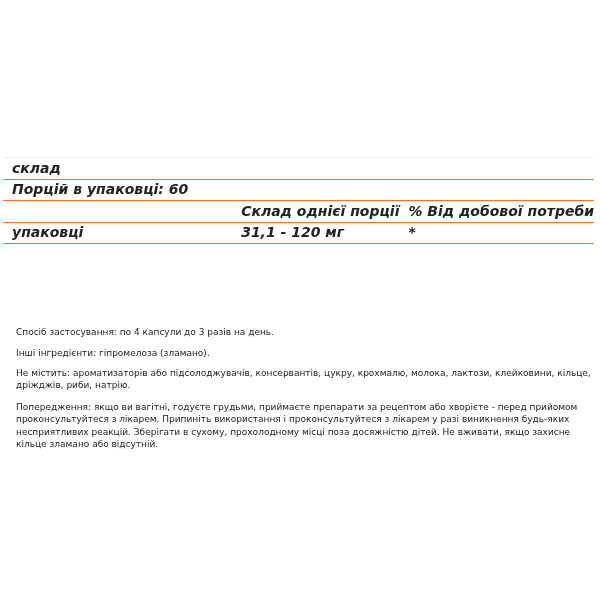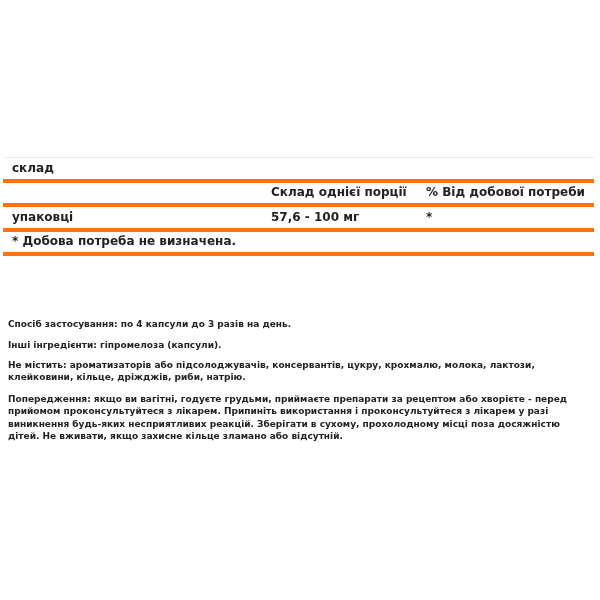--- a/index.html
+++ b/index.html
@@ -19,64 +19,65 @@
       position: absolute;
       left: 3px;
       top: 157px;
       width: 591px;
       border-collapse: collapse;
       border-top: 1px solid #ebebeb;
     }
     .facts-table td {
       height: 20.5px;
       padding: 0 0 0 9px;
-      border-bottom: 4px solid #f97316;
-      font-size: 12px;
+      border-bottom: 1px solid #f97316;
+      font-size: 14px;
       font-weight: bold;
       vertical-align: middle;
       white-space: nowrap;
       line-height: 11px;
+      font-style: italic;
     }
     .col1 { width: 250px; }
     .col2 { width: 146px; margin-top: 8px; }
     .col3 { }
     .para {
       position: absolute;
       left: 8px;
       width: 580px;
       font-size: 9px;
-      font-weight: bold;
+      font-weight: normal;
       line-height: 12.3px;
-      margin: 0;
+      margin: 8px;
     }
     #p-usage { top: 318px; }
     #p-other { top: 339px; }
     #p-free { top: 359px; }
     #p-warn { top: 393px; }
   </style>
 </head>
 <body>
 
 <table class="facts-table">
   <tbody>
     <tr>
       <td colspan="3">склад</td>
     </tr>
     <tr>
+      <td colspan="3">Порцій в упаковці: 60</td>
+    </tr>
+    <tr>
       <td class="col1"></td>
       <td class="col2">Склад однієї порції</td>
       <td class="col3">% Від добової потреби</td>
     </tr>
     <tr>
       <td class="col1">упаковці</td>
-      <td class="col2">57,6 - 100 мг</td>
+      <td class="col2">31,1 - 120 мг</td>
       <td class="col3">*</td>
-    </tr>
-    <tr>
-      <td colspan="3">* Добова потреба не визначена.</td>
     </tr>
   </tbody>
 </table>
 
 <p class="para" id="p-usage">Спосіб застосування: по 4 капсули до 3 разів на день.</p>
-<p class="para" id="p-other">Інші інгредієнти: гіпромелоза (капсули).</p>
+<p class="para" id="p-other">Інші інгредієнти: гіпромелоза (зламано).</p>
 <p class="para" id="p-free">Не містить: ароматизаторів або підсолоджувачів, консервантів, цукру, крохмалю, молока, лактози, клейковини, кільце, дріжджів, риби, натрію.</p>
 <p class="para" id="p-warn">Попередження: якщо ви вагітні, годуєте грудьми, приймаєте препарати за рецептом або хворієте - перед прийомом проконсультуйтеся з лікарем. Припиніть використання і проконсультуйтеся з лікарем у разі виникнення будь-яких несприятливих реакцій. Зберігати в сухому, прохолодному місці поза досяжністю дітей. Не вживати, якщо захисне кільце зламано або відсутній.</p>
 
 </body></html>

